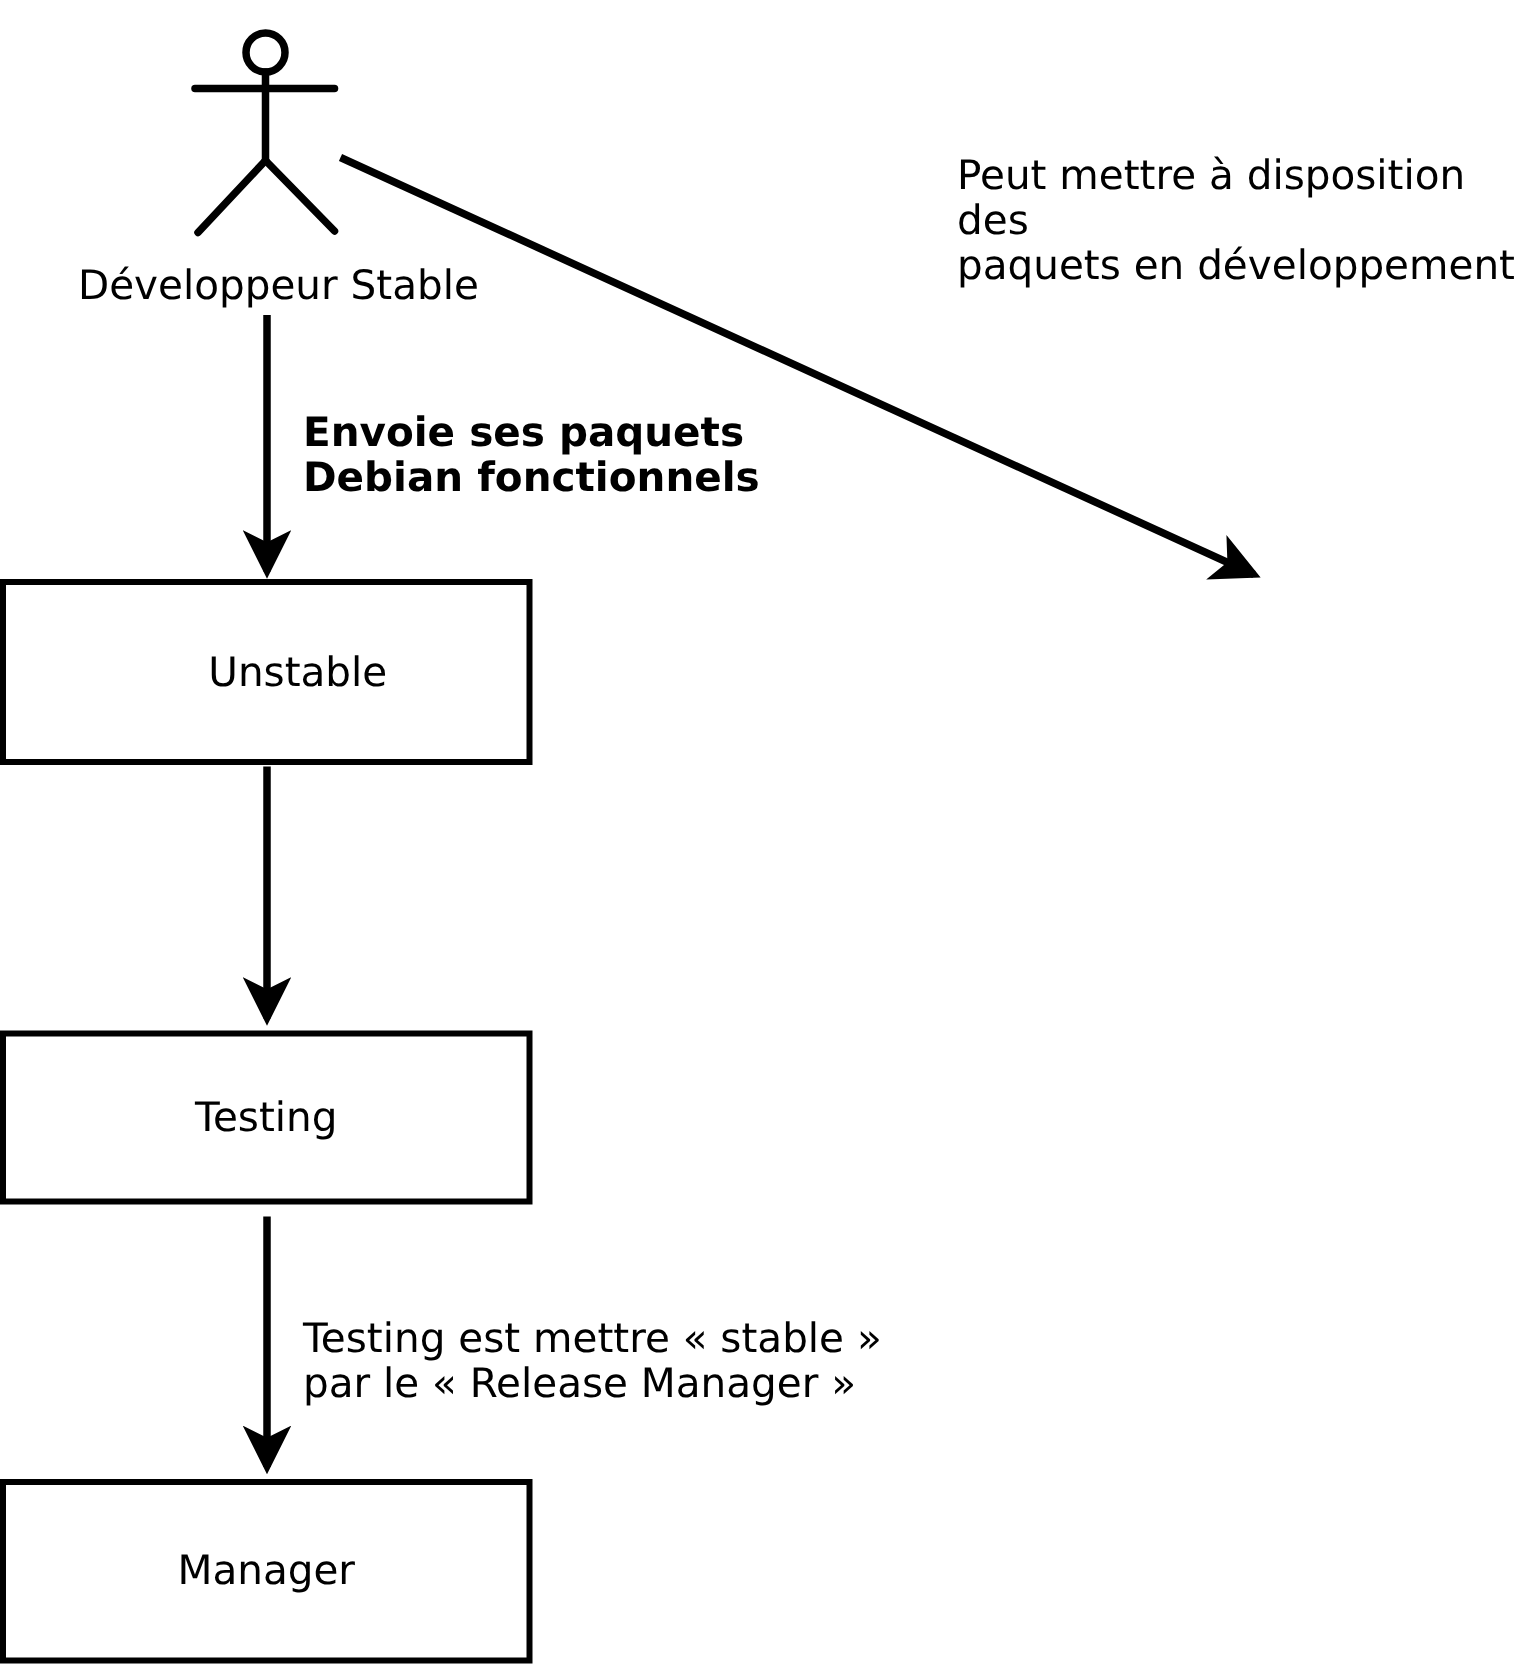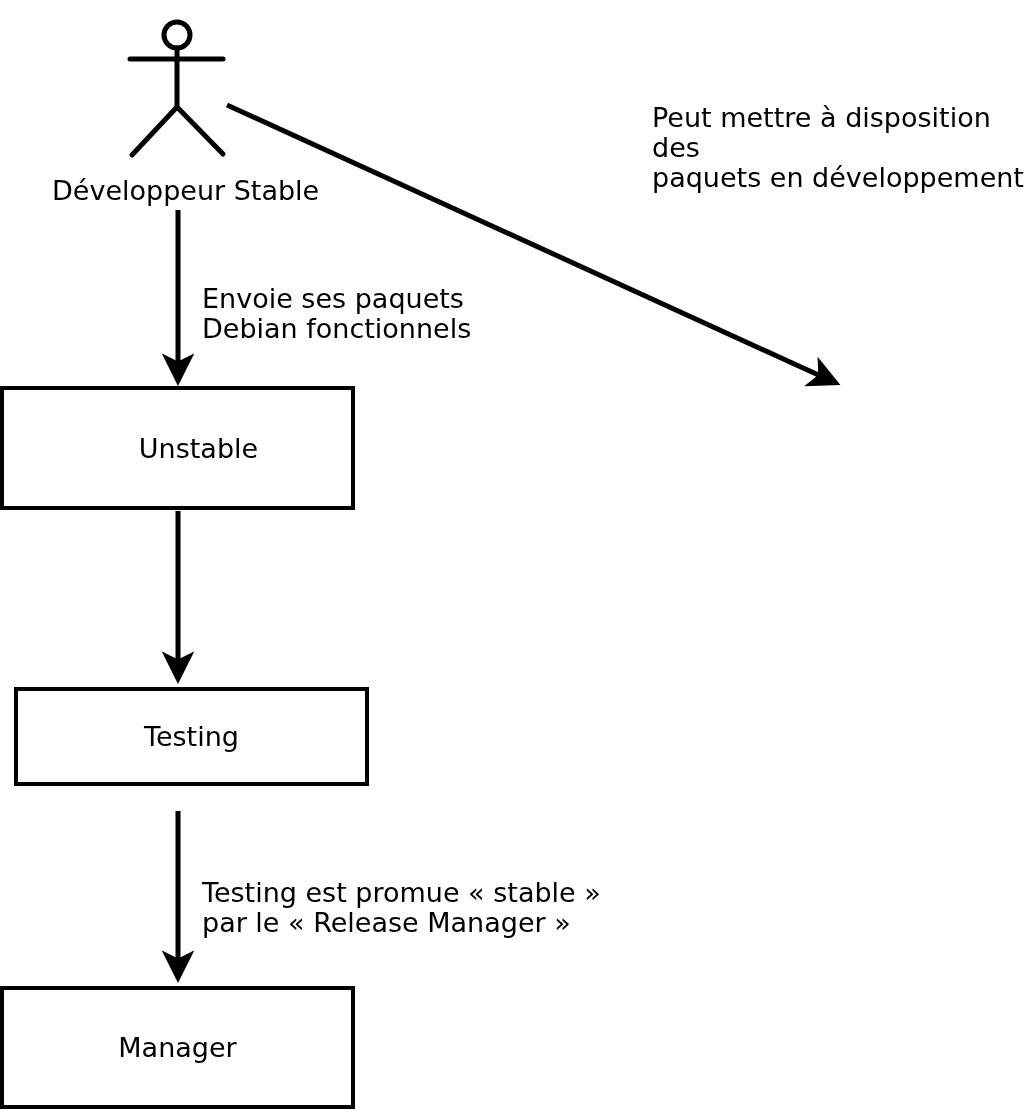--- a/index.html
+++ b/index.html
@@ -38,26 +38,26 @@
   }
   .flow-label {
     position: absolute;
     font-size: 27px;
     line-height: 30px;
     white-space: pre-line;
     text-align: left;
   }
   #node-unstable     { left: 0px;   top: 386px; width: 355px; height: 124px; padding-left: 42px; }
   #node-experimental { left: 669px; top: 386px; width: 355px; height: 122px; }
-  #node-testing      { left: 14px;   top: 687px; width: 355px; height: 99px; }
+  #node-testing      { left: 0px;   top: 687px; width: 355px; height: 116px; }
   #node-stable       { left: 0px;   top: 986px; width: 355px; height: 123px; }
 
   #label-actor       { left: 52px;  top: 176px; }
-  #label-experimental-note { left: 638px; top: 103px; margin-left: 14px; }
-  #label-upload      { left: 202px; top: 284px; }
+  #label-experimental-note { left: 638px; top: 103px; }
+  #label-upload      { left: 202px; top: 274px; font-weight: bold; }
   #label-migration   { left: 202px; top: 575px; }
   #label-promotion   { left: 202px; top: 878px; }
 </style>
 </head>
 <body>
 
 <div class="canvas">
 
   <svg class="shapes" viewBox="0 0 1024 1110" xmlns="http://www.w3.org/2000/svg">
     <defs>
@@ -85,21 +85,21 @@
 
   <div class="flow-label" id="label-actor">Développeur Stable</div>
 
   <div class="flow-label" id="label-experimental-note">Peut mettre à disposition des
 paquets en développement</div>
 
   <div class="flow-label" id="label-upload">Envoie ses paquets
 Debian fonctionnels</div>
 
 
-  <div class="flow-label" id="label-promotion">Testing est promue « stable »
+  <div class="flow-label" id="label-promotion">Testing est mettre « stable »
 par le « Release Manager »</div>
 
   <div class="node" id="node-unstable">
     <span class="node-label">Unstable</span>
   </div>
 
 
   <div class="node" id="node-testing">
     <span class="node-label">Testing</span>
   </div>

